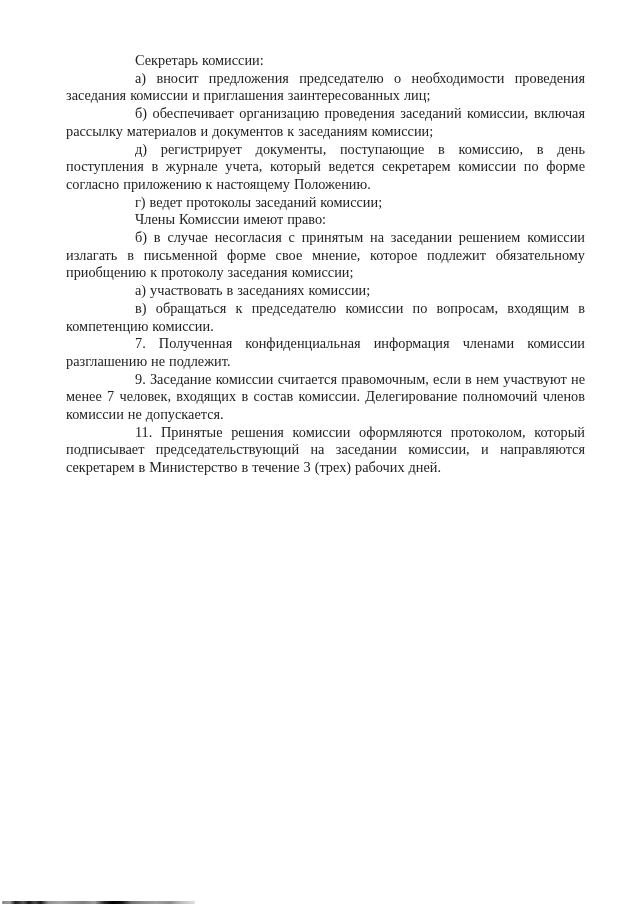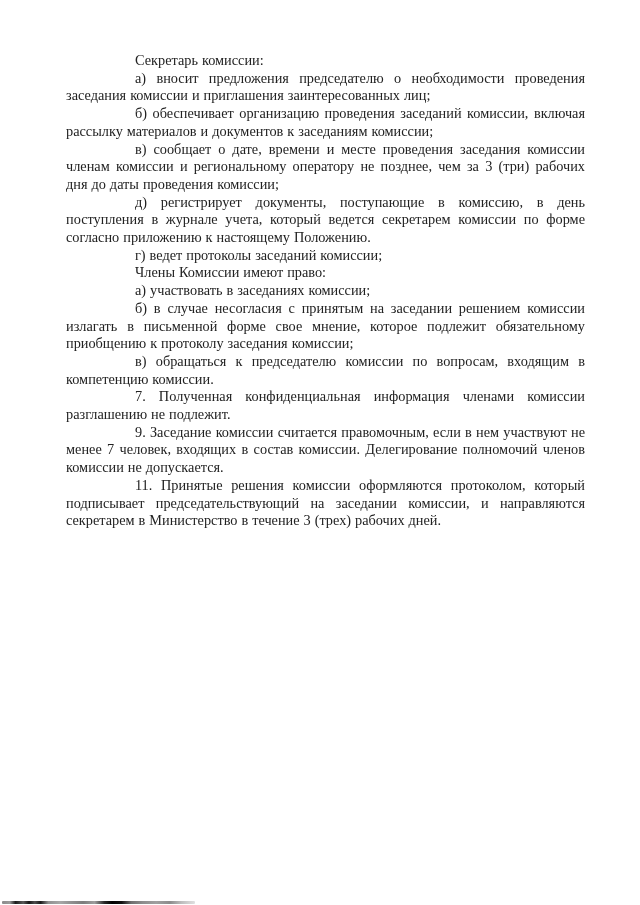--- a/index.html
+++ b/index.html
@@ -50,25 +50,24 @@
   }
 </style>
 </head>
 <body>
 
 <div class="page">
   <div class="doc-body">
     <p>Секретарь комиссии:</p>
     <p>а) вносит предложения председателю о необходимости проведения заседания комиссии и приглашения заинтересованных лиц;</p>
     <p>б) обеспечивает организацию проведения заседаний комиссии, включая рассылку материалов и документов к заседаниям комиссии;</p>
-    <p>в) сообщает о дате, времени и месте проведения заседания комиссии членам комиссии и региональному оператору не позднее, чем за 3 (три) рабочих дня до даты проведения комиссии;</p>
     <p>д) регистрирует документы, поступающие в комиссию, в день поступления в журнале учета, который ведется секретарем комиссии по форме согласно приложению к настоящему Положению.</p>
     <p>г) ведет протоколы заседаний комиссии;</p>
     <p>Члены Комиссии имеют право:</p>
+    <p>б) в случае несогласия с принятым на заседании решением комиссии излагать в письменной форме свое мнение, которое подлежит обязательному приобщению к протоколу заседания комиссии;</p>
     <p>а) участвовать в заседаниях комиссии;</p>
-    <p>б) в случае несогласия с принятым на заседании решением комиссии излагать в письменной форме свое мнение, которое подлежит обязательному приобщению к протоколу заседания комиссии;</p>
     <p>в) обращаться к председателю комиссии по вопросам, входящим в компетенцию комиссии.</p>
     <p>7. Полученная конфиденциальная информация членами комиссии разглашению не подлежит.</p>
     <p>9. Заседание комиссии считается правомочным, если в нем участвуют не менее 7 человек, входящих в состав комиссии. Делегирование полномочий членов комиссии не допускается.</p>
     <p>11. Принятые решения комиссии оформляются протоколом, который подписывает председательствующий на заседании комиссии, и направляются секретарем в Министерство в течение 3 (трех) рабочих дней.</p>
   </div>
   <div class="scan-line"></div>
 </div>
 
 </body></html>

